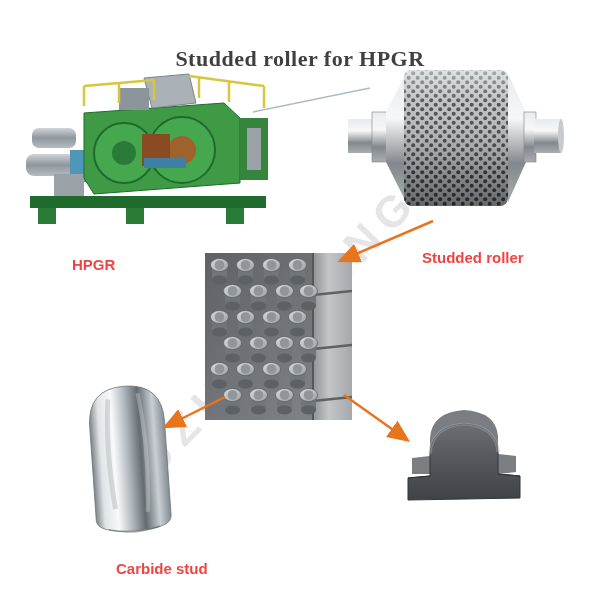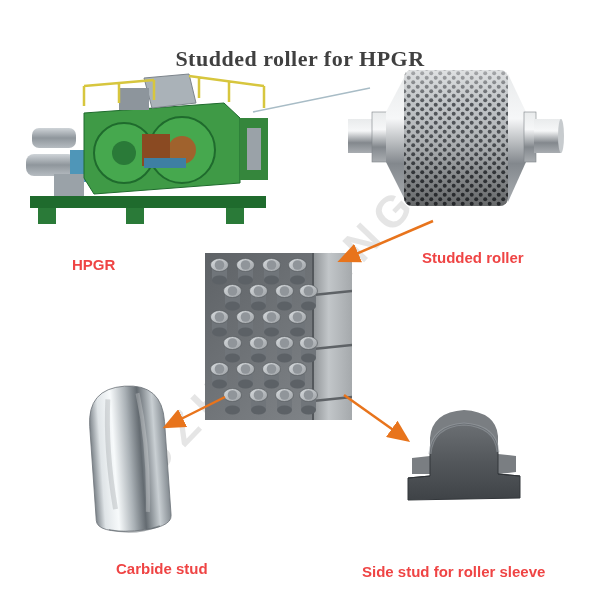--- a/index.html
+++ b/index.html
@@ -211,15 +211,14 @@
     </defs>
     <line x1="253" y1="112" x2="370" y2="88" stroke="#a8bcc6" stroke-width="1.5"></line>
     <line x1="433" y1="221" x2="342" y2="260" stroke="#e8741c" stroke-width="2.5" marker-end="url(#ah)"></line>
     <line x1="225" y1="397" x2="167" y2="426" stroke="#e8741c" stroke-width="2.5" marker-end="url(#ah)"></line>
     <line x1="344" y1="395" x2="406" y2="439" stroke="#e8741c" stroke-width="2.5" marker-end="url(#ah)"></line>
   </svg>
 
   <div class="cap" id="cap-hpgr">HPGR</div>
   <div class="cap" id="cap-roller">Studded roller</div>
   <div class="cap" id="cap-carbide">Carbide stud</div>
-  <div class="cap" id="cap-sidestud">Side stud for roller sleeve</div>
 
 </div>
 
 </body></html>

